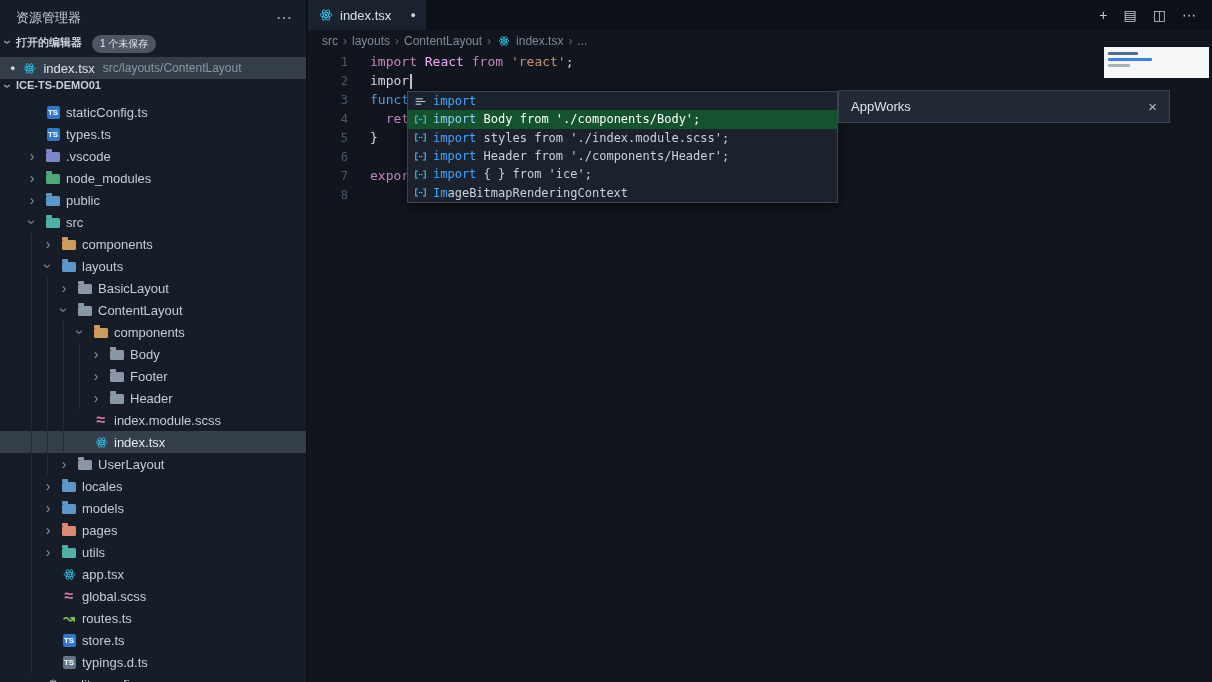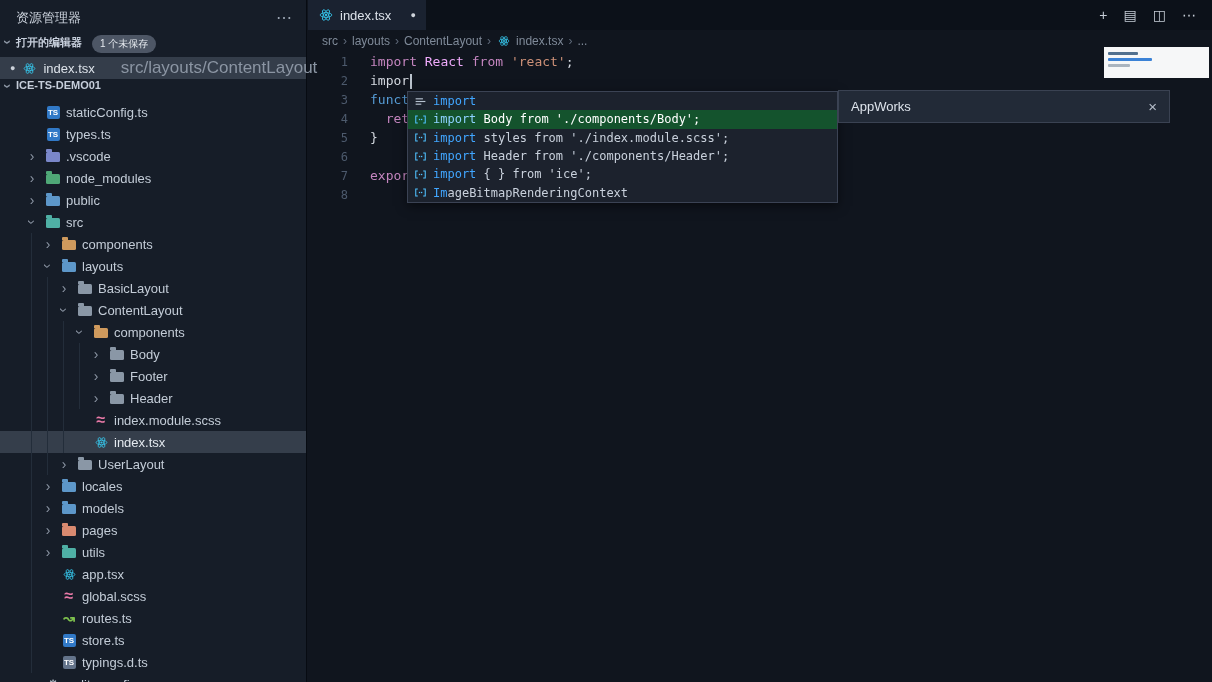--- a/index.html
+++ b/index.html
@@ -7,21 +7,21 @@
   body{position:relative;background:#10151e;font-family:"Liberation Sans",sans-serif;color:#c5cdd8;font-size:13px}
 
   
   .sidebar{position:absolute;left:0;top:0;width:307px;height:682px;background:#161d28;border-right:1px solid #070b12;display:flex;flex-direction:column;z-index:2}
   .sb-header{height:35px;display:flex;align-items:center;justify-content:space-between;padding:0 14px 0 16px;font-size:13px;color:#ccd3dd;flex:none}
   .sb-more{color:#9aa4b2;font-size:16px;cursor:pointer}
   .oe-header,.proj-header{height:22px;display:flex;align-items:flex-start;font-size:11px;font-weight:bold;color:#c6cedb;cursor:pointer;flex:none}
   .badge{background:#4d5665;color:#e6eaef;font-size:10px;font-weight:normal;padding:2px 8px;border-radius:9px;margin-left:10px}
   .oe-item{height:22px;display:flex;align-items:center;background:#343d4a;padding-left:10px;gap:6px;font-size:13px;color:#dde3ea;cursor:pointer;flex:none;white-space:nowrap}
   .dirty{font-size:9px;color:#ccd2da}
-  .oe-path{color:#8b95a3;font-size:17px;margin-left:20px}
+  .oe-path{color:#8b95a3;font-size:12px;margin-left:2px}
   .tree{flex:1;overflow:hidden;font-size:13px}
   .tree-row{position:relative;height:22px;display:flex;align-items:center;gap:5px;cursor:pointer;color:#c3ccd7;white-space:nowrap}
   .tree-row.selected{background:#353e4b;color:#e4e9ef}
   .guide{position:absolute;top:0;bottom:0;width:1px;background:#232d3a}
   .chev{width:16px;min-width:16px;display:inline-flex;justify-content:center;color:#8d97a5;font-size:14px;line-height:1}
   .chev.down{transform:rotate(90deg)}
   .icon-cell{width:16px;min-width:16px;display:inline-flex;justify-content:center;align-items:center}
 
   
   .i-folder{position:relative;display:inline-block;width:14px;height:10px;border-radius:1.5px;margin-top:2px}

